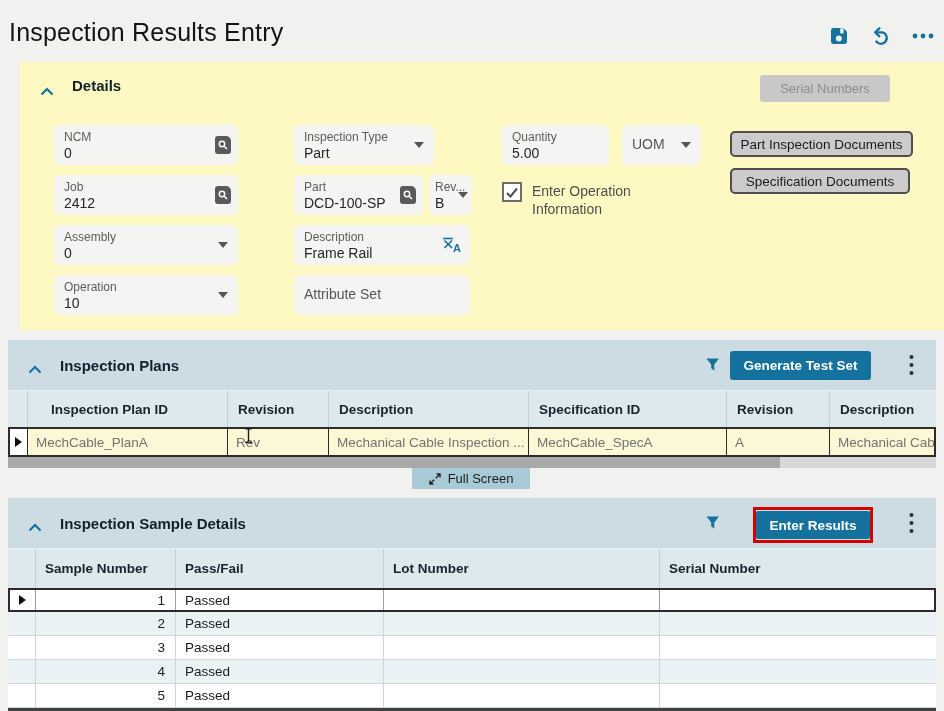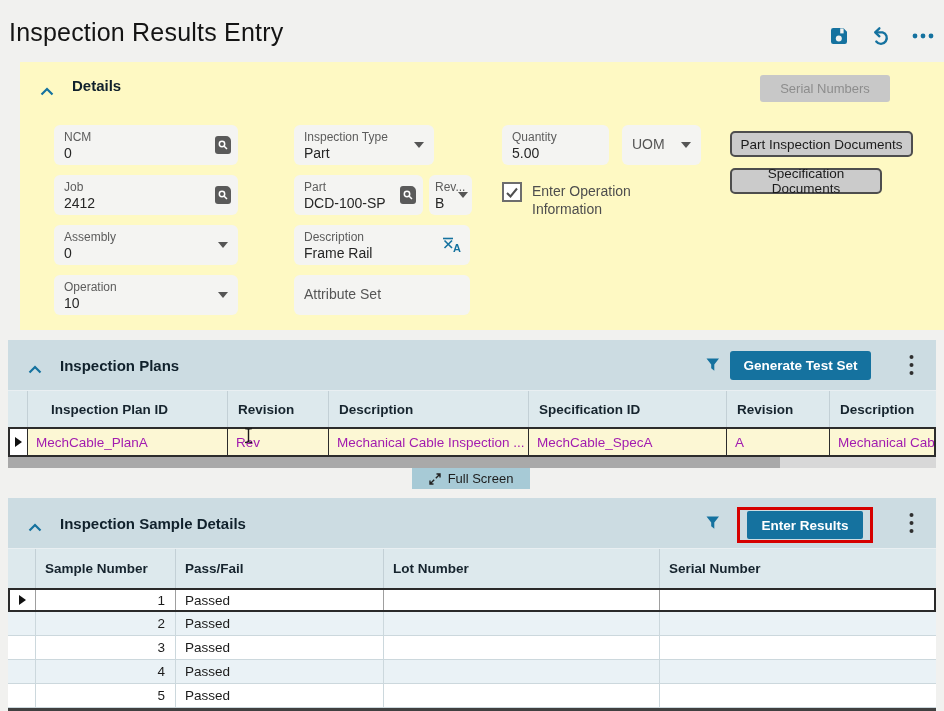--- a/index.html
+++ b/index.html
@@ -40,21 +40,21 @@
 
   
   .thead{display:flex; background:#dde9ed; border-top:1px solid #e9eff2; box-sizing:border-box;}
   .th{box-sizing:border-box; font-weight:bold; font-size:13.5px; color:#16242e; display:flex; align-items:center;
     border-right:1px solid #c3d0d6; overflow:hidden; white-space:nowrap;}
   .th:last-child{border-right:none;}
 
   .pl-thead{height:37px;text-align:right;}
   .pl-row{display:flex; background:#fcf7d4; border:2px solid #2c2c2c; height:30px; box-sizing:border-box; cursor:pointer;}
   .pl-td{box-sizing:border-box; border-right:1px solid #2c2c2c; display:flex; align-items:center;
-    font-size:13.5px; color:#a21caf; padding-left:8px; overflow:hidden; white-space:nowrap;}
+    font-size:13.5px; color:#737373; padding-left:8px; overflow:hidden; white-space:nowrap;}
   .pl-td:last-child{border-right:none;}
   .gutter{background:#fff; padding:0; justify-content:center;}
   .tri{width:0;height:0;border-left:7px solid #101010;border-top:5px solid transparent;border-bottom:5px solid transparent;}
 
   .hscroll{height:11px; background:#d8d8d8; position:relative; cursor:pointer;}
   .hscroll-thumb{position:absolute; left:0; top:0; height:11px; width:772px; background:#a9a9a9;}
 
   .fs-btn{position:absolute; left:412px; top:468px; width:118px; height:21px; background:#a7cad6;
     display:flex; align-items:center; justify-content:center; gap:7px; font-size:13px; color:#1d1d1d; cursor:pointer;}
 
@@ -167,21 +167,21 @@
       <span class="dd-caret" style="right:4px;"></span>
     </div>
     <div class="checkbox-row" style="left:482px; top:120px;">
       <span class="checkbox">
         <svg width="12" height="11">
             <polyline points="1,6 4.5,9.5 11,1.5" fill="none" stroke="#4f4f4f" stroke-width="2"></polyline>
           </svg>
       </span>
       <span class="cb-label">Enter Operation Information</span>
     </div>
-    <button class="doc-btn" style="left:710px; top:106px; width:152px; height:26px;">Specification Documents</button>
+    <button class="doc-btn" style="left:710px; top:106px; width:180px; height:26px;">Specification Documents</button>
 
     <div class="field" style="left:34px; top:163px; width:184px;">
       <div class="f-label">Assembly</div>
       <div class="f-value">0</div>
       <span class="dd-caret"></span>
     </div>
     <div class="field" style="left:274px; top:163px; width:176px;">
       <div class="f-label">Description</div>
       <div class="f-value">Frame Rail</div>
       <span class="translate-icon">
@@ -275,21 +275,21 @@
         <svg width="14" height="9">
             <polyline points="1.5,7.5 7,2 12.5,7.5" fill="none" stroke="#15729f" stroke-width="2.2"></polyline>
           </svg>
       </span>
       <div class="sec-title">Inspection Sample Details</div>
       <span class="icon-btn" style="position:absolute; left:698px; top:18px;">
         <svg width="14" height="14">
             <path d="M0.5 0.5 H13 L8.3 6.5 V12.8 L5.2 10.3 V6.5 Z" fill="#15729f"></path>
           </svg>
       </span>
-      <div class="annotation-box" style="left:729px; top:9px; width:136px; height:36px;">
+      <div class="annotation-box" style="left:745px; top:9px; width:120px; height:36px;">
         <button class="primary-btn" style="width:116px; height:28px; border-radius:2px;">Enter Results</button>
       </div>
       <span class="kebab icon-btn" style="left:896px; top:13px;">
         <svg width="5" height="22">
             <circle cx="2.5" cy="3" r="2" fill="#2f2f2f"></circle>
             <circle cx="2.5" cy="11" r="2" fill="#2f2f2f"></circle>
             <circle cx="2.5" cy="19" r="2" fill="#2f2f2f"></circle>
           </svg>
       </span>
     </div>

